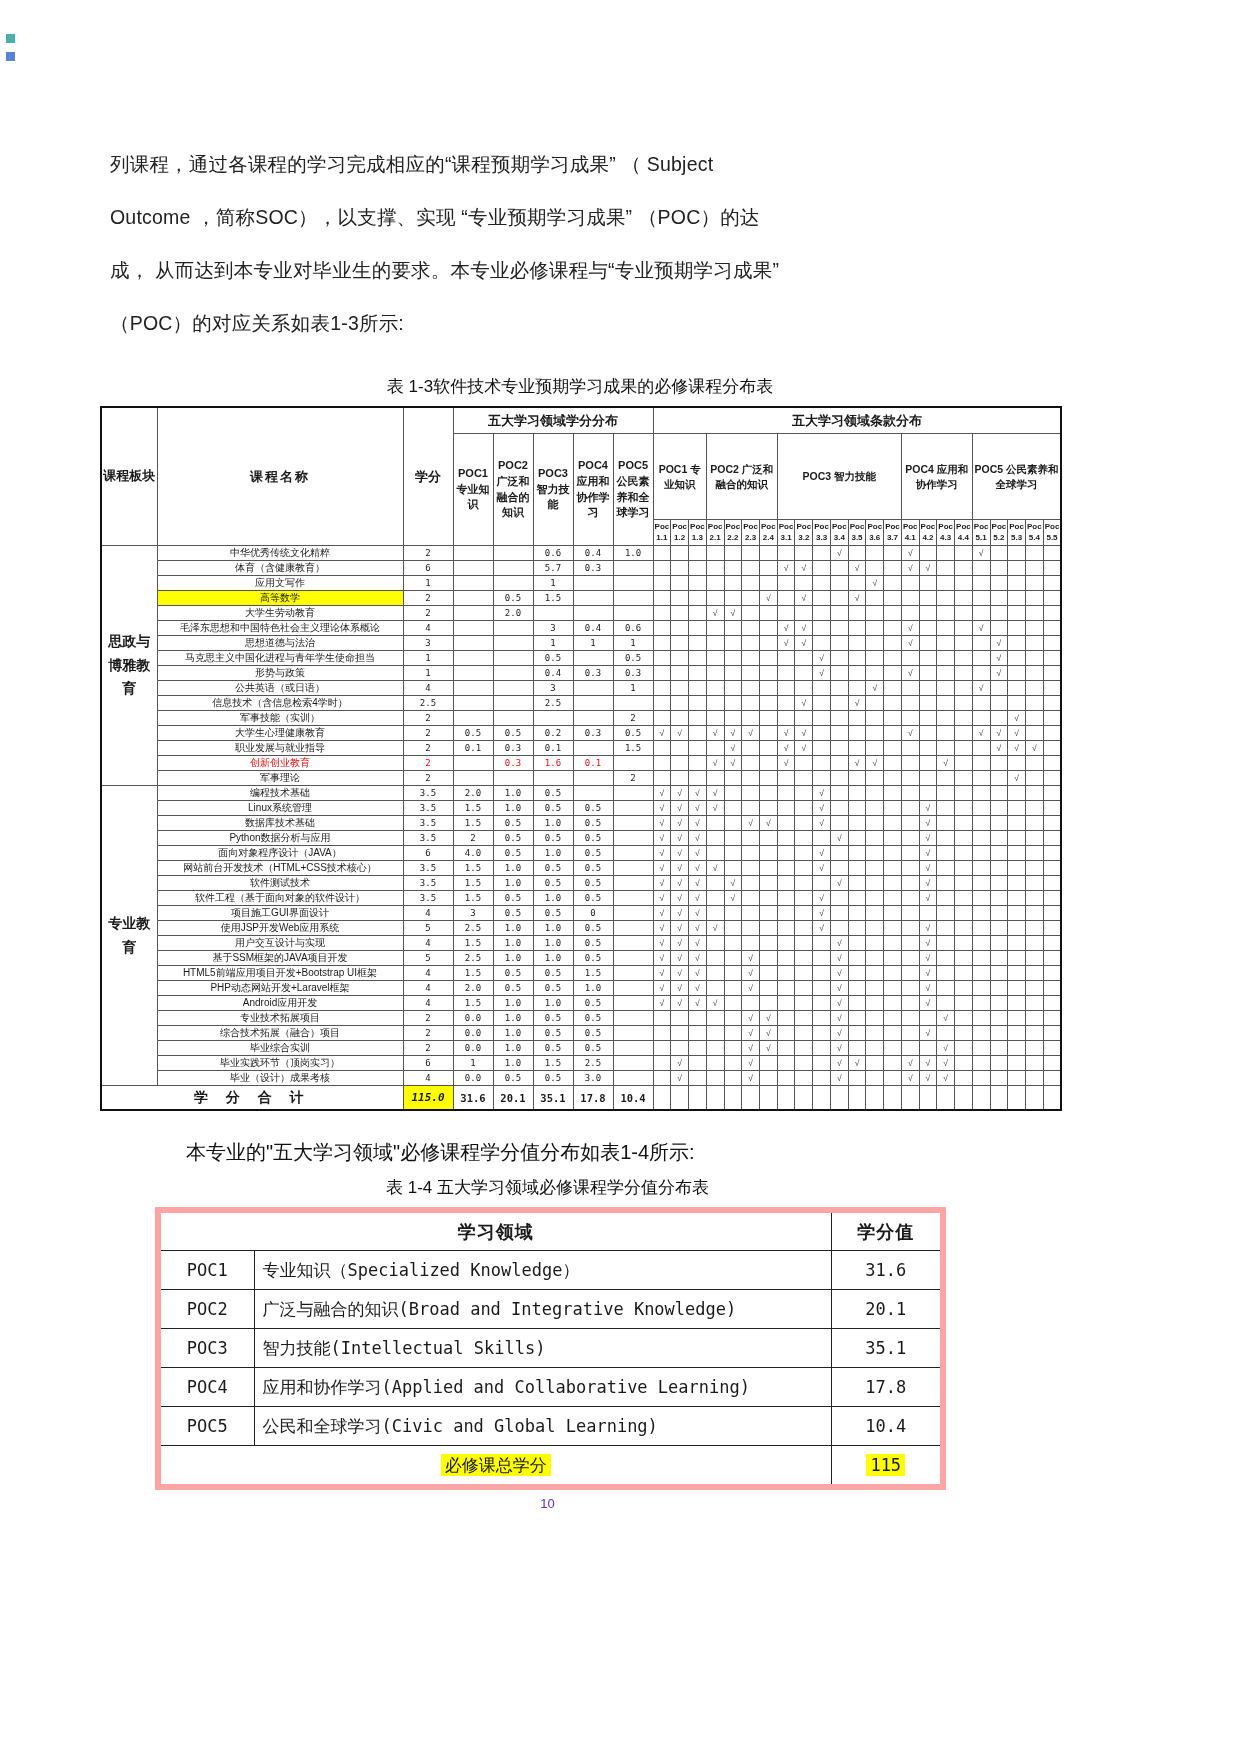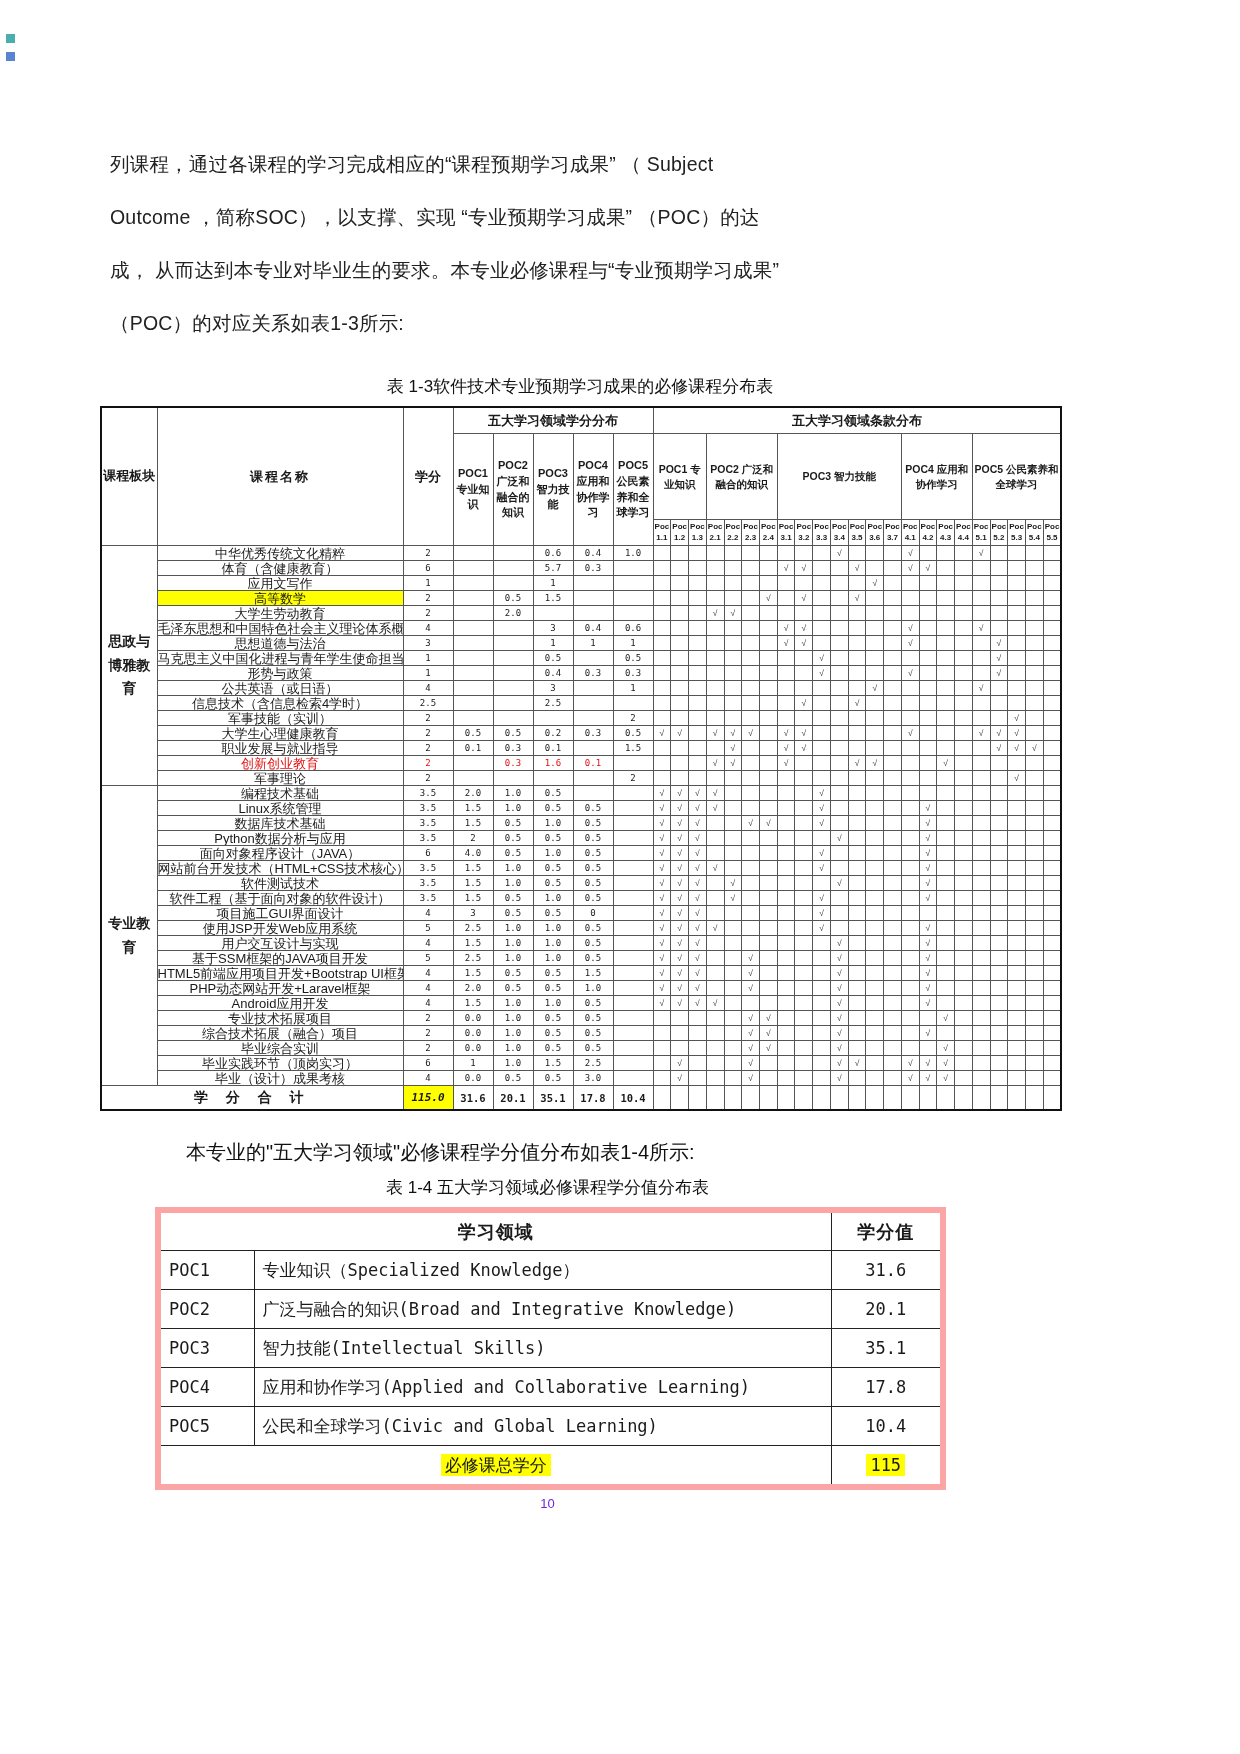--- a/index.html
+++ b/index.html
@@ -27,42 +27,42 @@
   th.credit-head { font-size:14px; padding:0 17px; line-height:1.5; }
   tr.h-poc { height:86px; }
   th.poc-score-head { font-size:11px; font-weight:bold; line-height:1.45; padding:2px 3px; }
   th.poc-clause-head { font-size:10.5px; font-weight:bold; line-height:1.35; padding:1px; }
   tr.h-sub { height:26px; }
   th.clause-sub-head { font-weight:bold; }
   .cl-line { display:block; font-size:8px; line-height:1.3; text-align:center; }
 
   tr.course-row td { height:14px; }
   td.module-cell { font-size:14px; font-weight:bold; text-align:center; padding:0 13px; line-height:1.7; }
-  td.name-cell { font-size:13px; text-align:center; white-space:nowrap; line-height:1; }
+  td.name-cell { font-size:10px; text-align:center; white-space:nowrap; line-height:1; }
   td.credit-cell, td.score-cell { font-family:"DejaVu Sans Mono", monospace; font-size:9px; text-align:center; line-height:1; }
   td.clause-cell { font-size:8.5px; text-align:center; color:#333; line-height:1; }
 
   tr.total-row td { height:23px; }
   td.total-label { font-size:14px; font-weight:bold; letter-spacing:7px; text-align:center; }
   td.total-credit { font-family:"DejaVu Sans Mono", monospace; font-size:11px; font-weight:bold; text-align:center;font-style:italic; }
   td.total-score { font-family:"DejaVu Sans Mono", monospace; font-size:10.5px; font-weight:bold; text-align:center; }
 
   .hl-yellow { background:#ffff00; }
   .txt-red { color:#e01010; }
 
   
   .midtext { margin:28px 0 0 186px; font-size:20px; color:#111; }
 
   
   #t14 { border-collapse:collapse; table-layout:fixed; width:785px; margin:8px 0 0 155px; border:6px solid #fca5a5;
          font-family:"DejaVu Sans Mono", "Liberation Mono", monospace; }
   #t14 th, #t14 td { border:1px solid #222; padding:0 8px; }
   #t14 thead th { font-family:"Liberation Sans", sans-serif; font-size:18px; font-weight:bold; height:37px; text-align:center; letter-spacing:1px; }
   #t14 td { font-size:17px; height:38px; }
-  .t14-code { }
+  .t14-code { text-align:center; }
   .t14-desc { text-align:left; }
   .t14-val  { text-align:center; }
   .t14-footer td { text-align:center; }
   .hl-inline { background:#ffff00; padding:1px 4px; }
 
   .pagenum { width:785px; margin:6px 0 0 155px; text-align:center; font-size:13px; color:#6d28d9; }
 </style>
 </head>
 <body>
 

